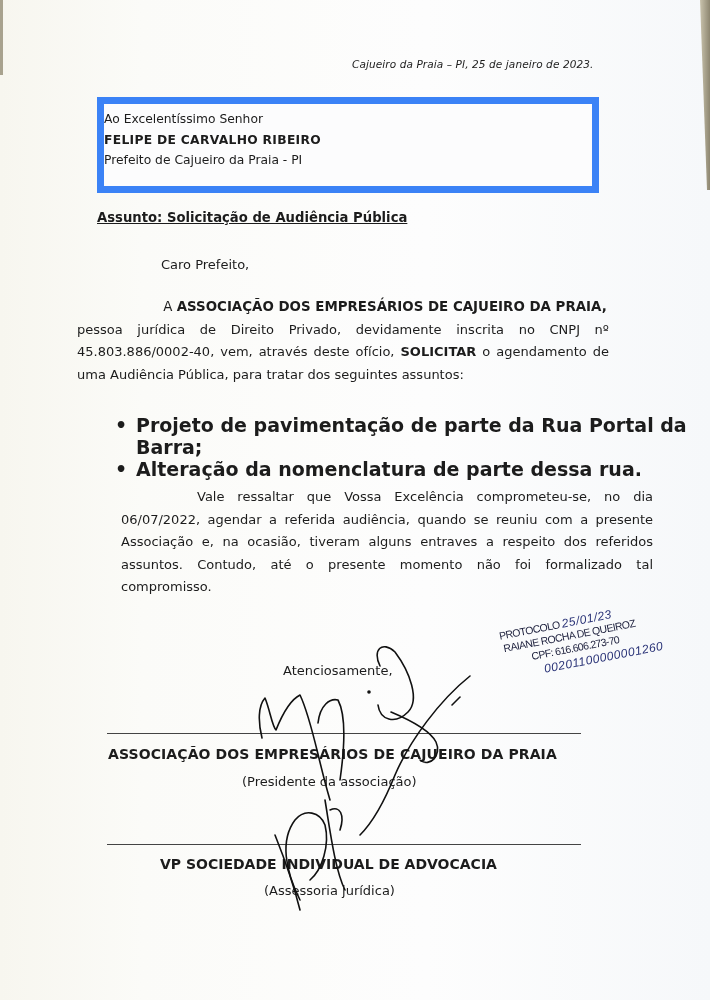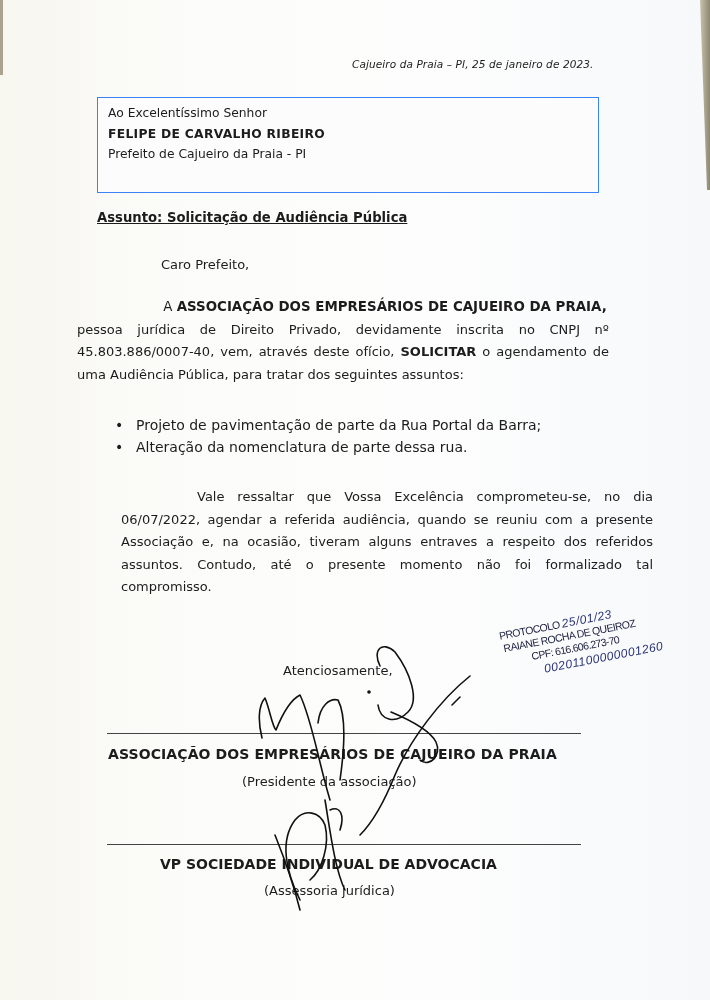--- a/index.html
+++ b/index.html
@@ -17,37 +17,37 @@
   .left-edge {
     position: absolute; top: 0; left: 0; width: 3px; height: 75px;
     background: #a8a28e;
   }
   .date {
     position: absolute; top: 58px; left: 352px;
     font-style: italic; font-size: 10.5px; letter-spacing: 0.1px;
   }
   .addressee {
     position: absolute; top: 97px; left: 97px; width: 502px; height: 96px;
-    border: 1px solid #3b82f6; box-sizing: border-box;
-    padding: 5px 10px; font-size: 12.3px; line-height: 20.5px;
+    border: 7px solid #3b82f6; box-sizing: border-box;
+    padding: 5px 0; font-size: 12.3px; line-height: 20.5px;
     background: #fcfcfd;
   }
   .addressee .name { font-weight: bold; letter-spacing: 0.3px; }
   .subject {
     position: absolute; top: 210px; left: 97px;
     font-size: 13.2px; font-weight: bold; text-decoration: underline;
   }
   .salutation { position: absolute; top: 257px; left: 161px; font-size: 13px; }
   .para {
     position: absolute; left: 77px; width: 532px;
     font-size: 13px; line-height: 22.5px; text-align: justify;
   }
   .p1 { top: 296px; }
   .p1 .line1 { display: block; text-align: center; padding-left: 84px; font-size: 13.4px; }
-  .bullets { position: absolute; top: 414px; left: 112px; font-size: 14px; line-height: 22px; margin: 0; padding: 0; list-style: none; }
+  .bullets { position: absolute; top: 414px; left: 112px; font-size: 19px; line-height: 22px; margin: 0; padding: 0; list-style: none; font-weight: bold; }
   .bullets li { position: relative; padding-left: 24px; }
   .bullets li::before { content: "\2022"; position: absolute; left: 3px; top: 0; }
   .p2 { top: 486px; margin-left: 44px; }
   .p2 .indent { display: inline-block; width: 76px; }
   .closing { position: absolute; top: 663px; left: 283px; font-size: 13px; }
   .sig-line {
     position: absolute; left: 107px; height: 1px; background: #444;
   }
   .sig-line.l1 { top: 733px; width: 474px; }
   .sig-line.l2 { top: 844px; width: 474px; }
@@ -80,21 +80,21 @@
   <div>Ao Excelentíssimo Senhor</div>
   <div class="name">FELIPE DE CARVALHO RIBEIRO</div>
   <div>Prefeito de Cajueiro da Praia - PI</div>
 </div>
 
 <div class="subject">Assunto: Solicitação de Audiência Pública</div>
 
 <div class="salutation">Caro Prefeito,</div>
 
 <div class="para p1">
-  <span class="line1"><span>A </span><b>ASSOCIAÇÃO DOS EMPRESÁRIOS DE CAJUEIRO DA PRAIA,</b></span><span>pessoa jurídica de Direito Privado, devidamente inscrita no CNPJ nº 45.803.886/0007-40, vem, através deste ofício, </span><b>SOLICITAR</b><span> o agendamento de uma Audiência Pública, para tratar dos seguintes assuntos:</span>
+  <span class="line1"><span>A </span><b>ASSOCIAÇÃO DOS EMPRESÁRIOS DE CAJUEIRO DA PRAIA,</b></span><span>pessoa jurídica de Direito Privado, devidamente inscrita no CNPJ nº 45.803.886/0002-40, vem, através deste ofício, </span><b>SOLICITAR</b><span> o agendamento de uma Audiência Pública, para tratar dos seguintes assuntos:</span>
 </div>
 
 <ul class="bullets">
   <li>Projeto de pavimentação de parte da Rua Portal da Barra;</li>
   <li>Alteração da nomenclatura de parte dessa rua.</li>
 </ul>
 
 <div class="para p2"><span class="indent"></span><span>Vale ressaltar que Vossa Excelência comprometeu-se, no dia 06/07/2022, agendar a referida audiência, quando se reuniu com a presente Associação e, na ocasião, tiveram alguns entraves a respeito dos referidos assuntos. Contudo, até o presente momento não foi formalizado tal compromisso.</span></div>
 
 <div class="closing">Atenciosamente,</div>

